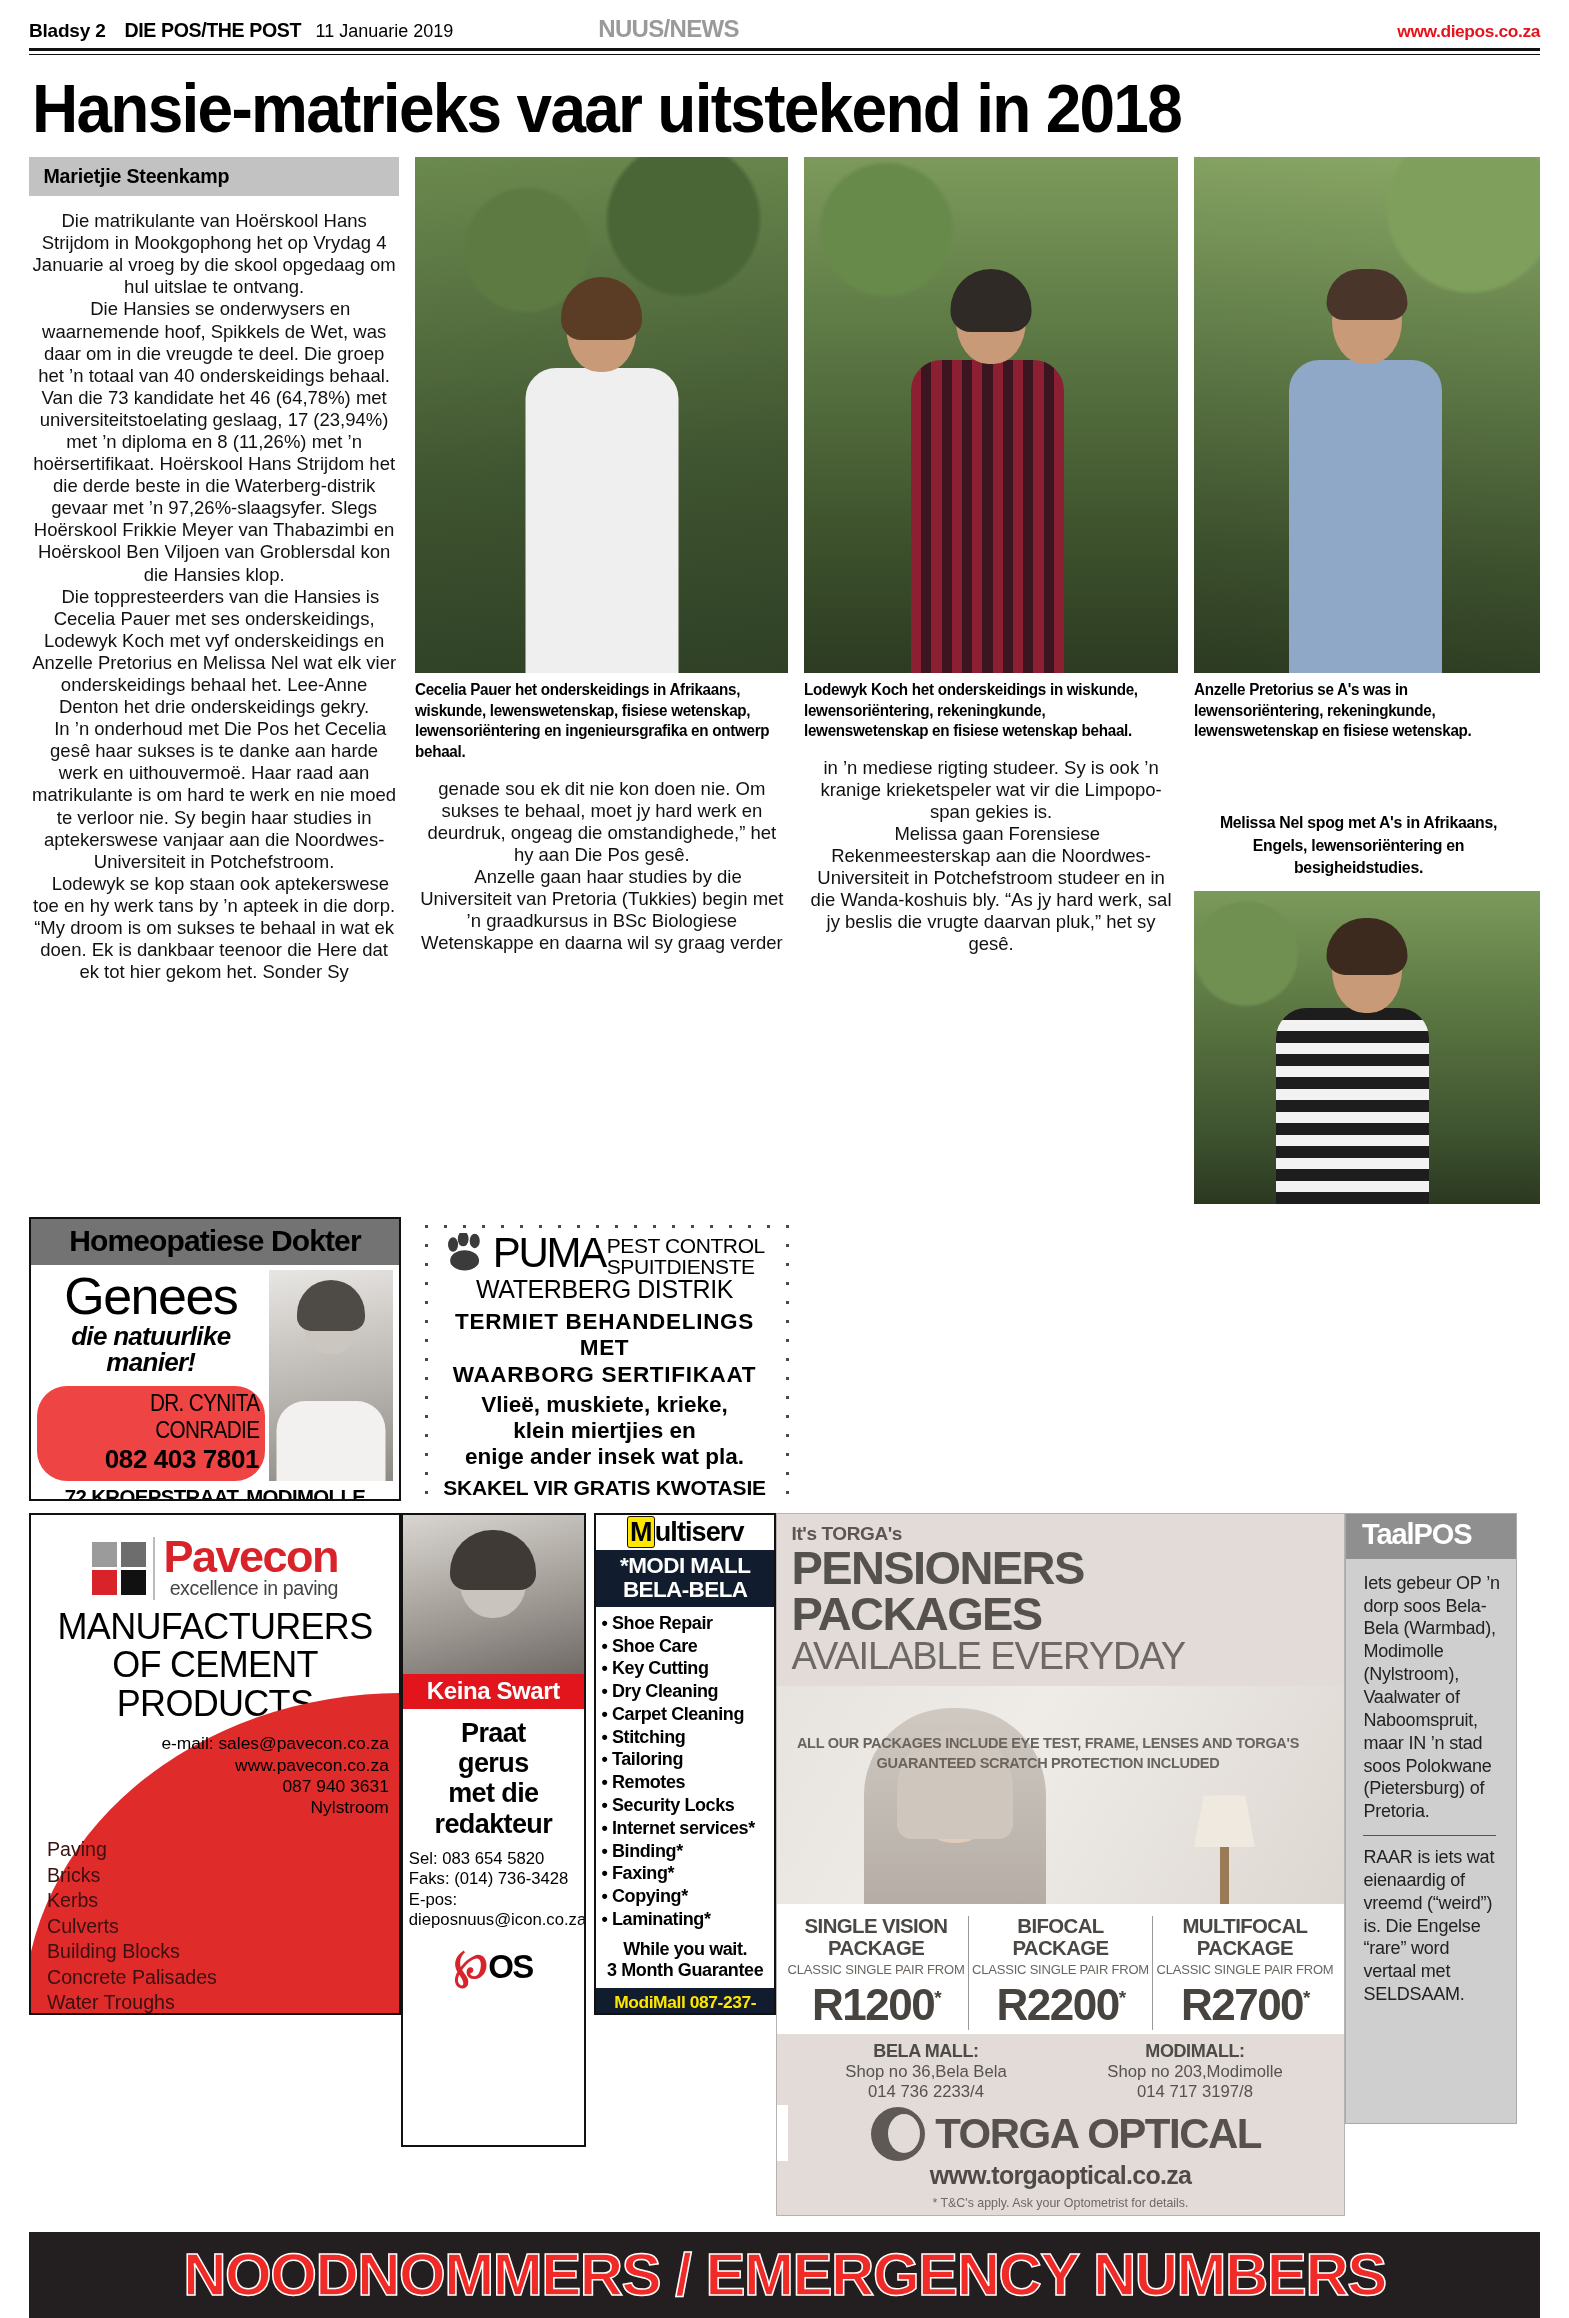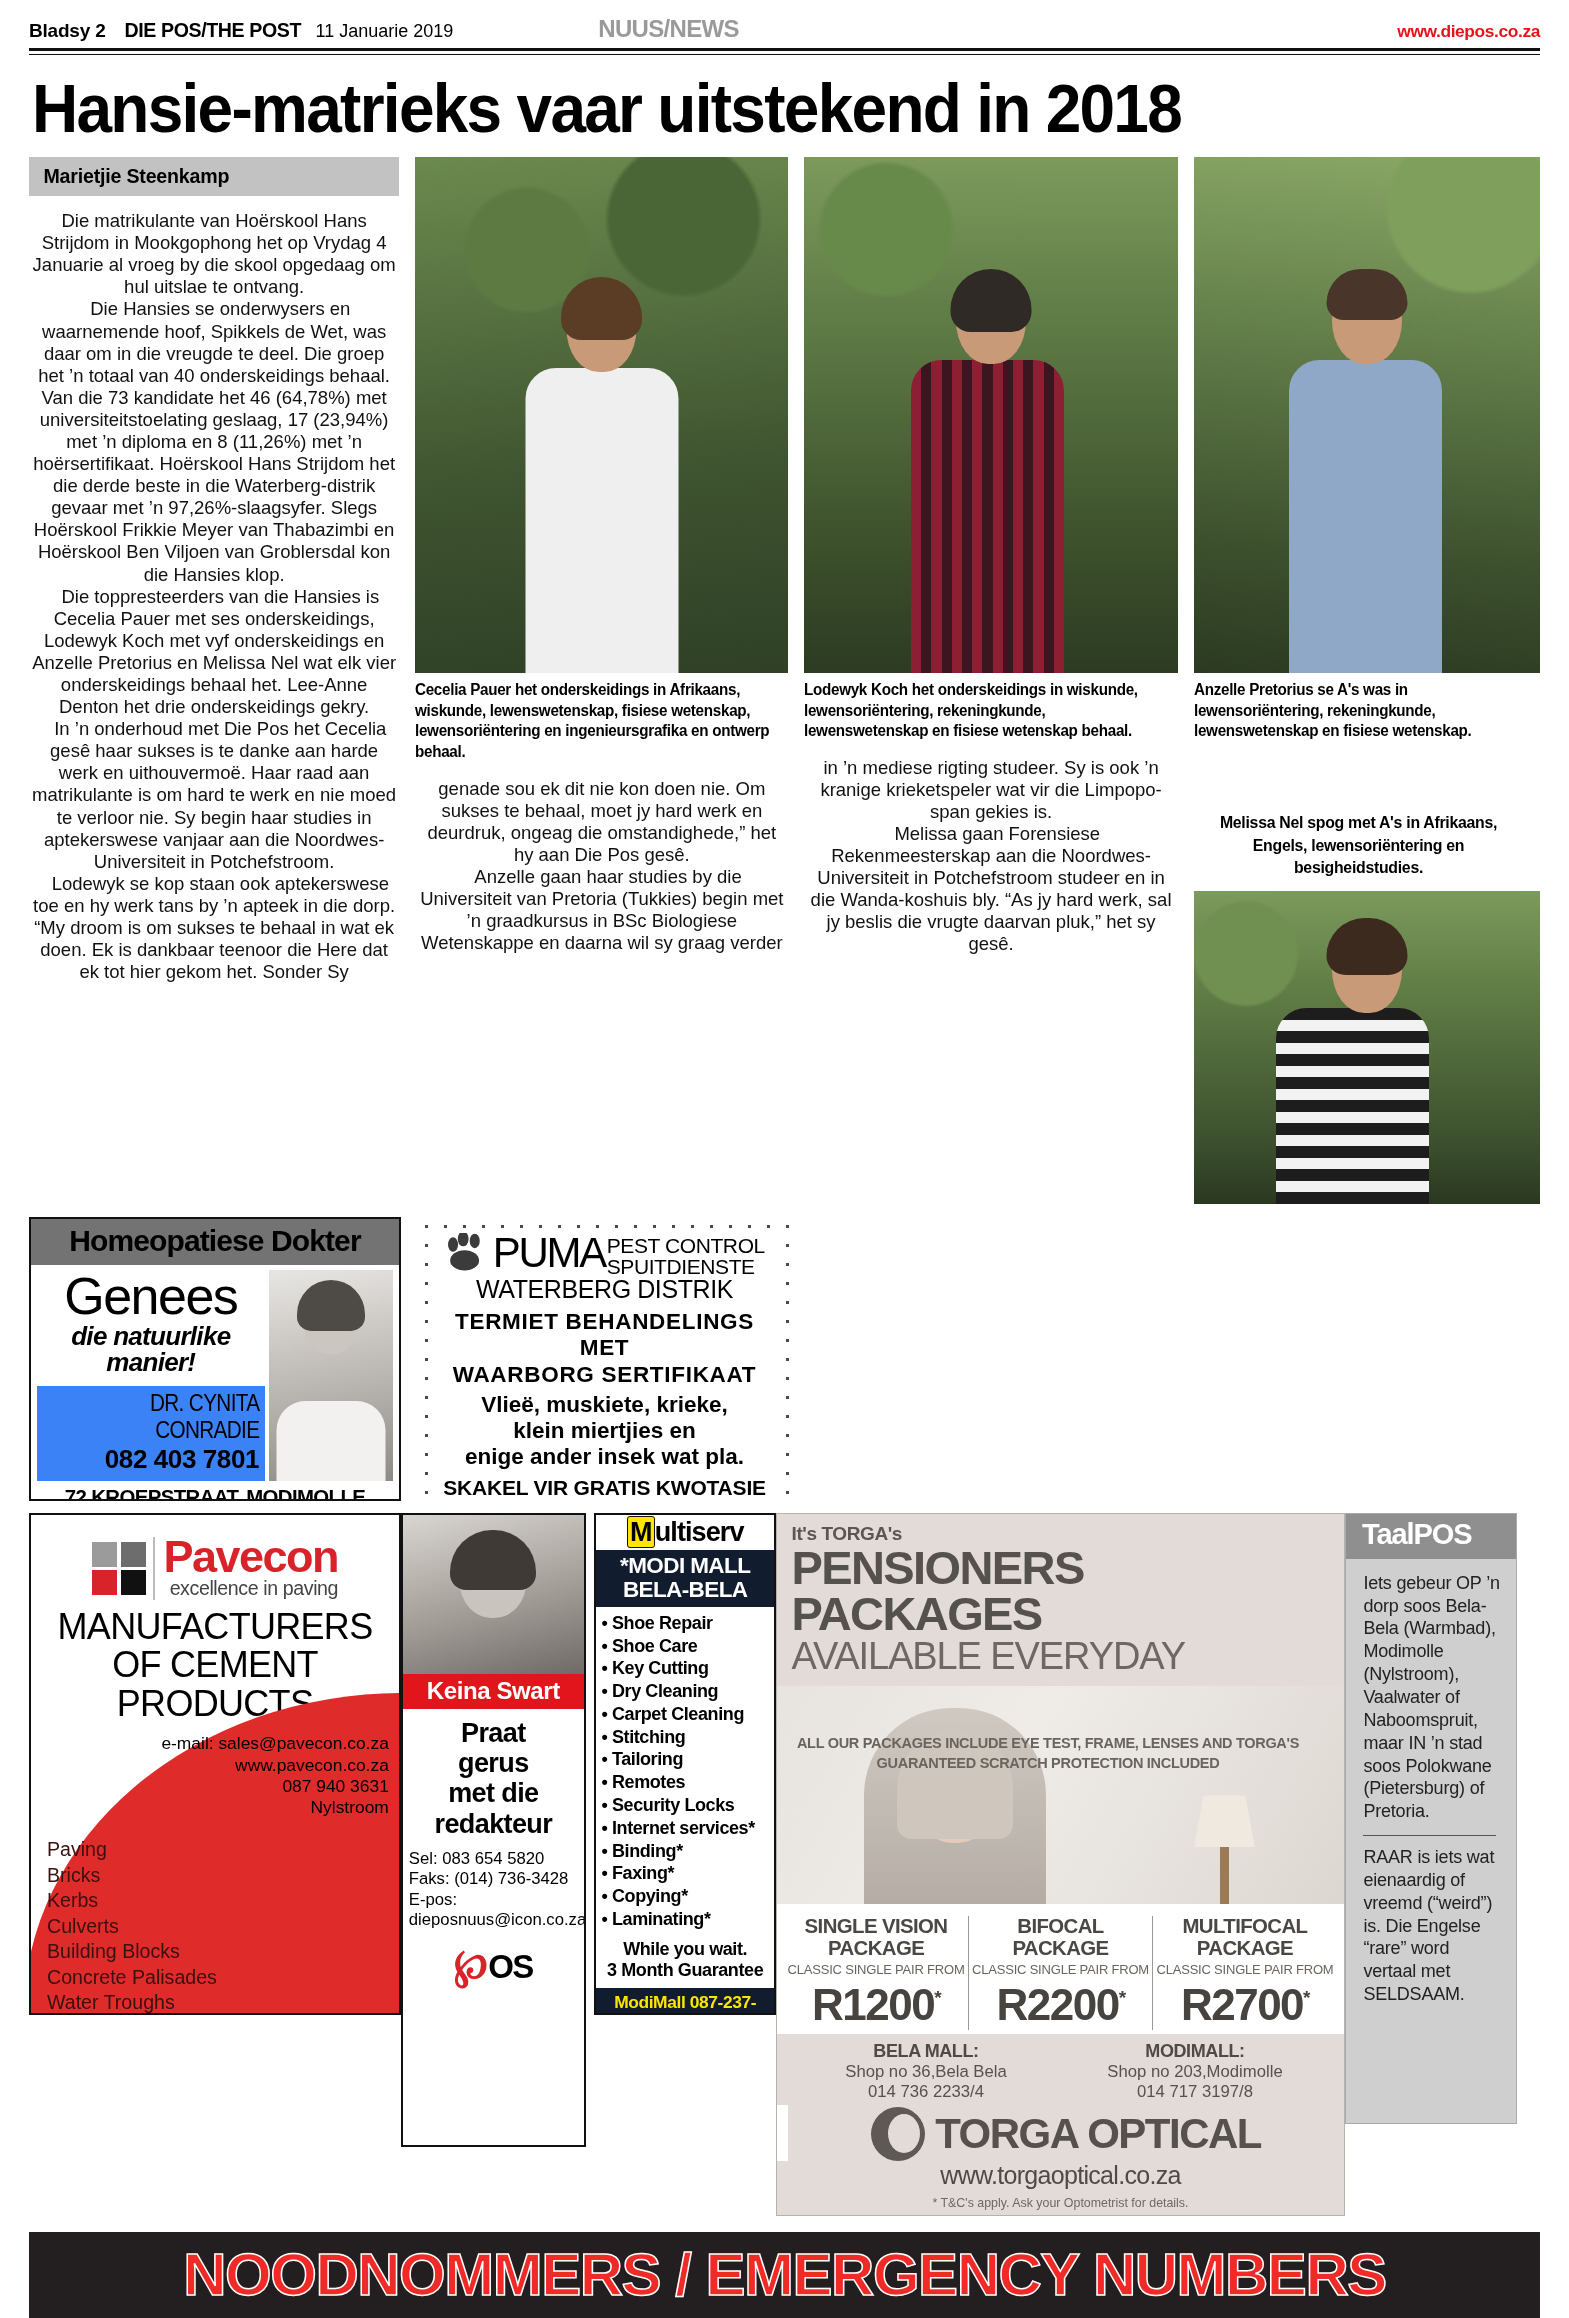--- a/index.html
+++ b/index.html
@@ -81,21 +81,21 @@
   .ad { border:2.2px solid #111; background:#fff; position:relative; overflow:hidden; }
 
   
   .homeo-title { background:#737373; text-align:center; font-weight:bold;
                  font-size:30px; padding:4.4px 0 7.3px; letter-spacing:-0.9px; }
   .homeo-body  { display:flex; padding:4.4px 5.8px 0 5.8px; }
   .homeo-left  { flex:1; text-align:center; }
   .h-genees { font-size:52px; font-weight:300; letter-spacing:-1.5px; line-height:0.95; margin-top:2.9px;}
   .h-nat    { font-size:26px; font-weight:bold; font-style:italic; line-height:1.0; margin-top:1.5px; letter-spacing:-0.7px;}
   .h-manier { font-size:26px; font-weight:bold; font-style:italic; line-height:1.0; letter-spacing:-0.7px;}
-  .h-docbox { background:#3b82f6; margin-top:10.2px; padding:4.4px 5.8px 5.8px; text-align:right; }
+  .h-docbox { background:#ef4444; margin-top:10.2px; padding:4.4px 5.8px 5.8px; text-align:right;border-radius:30px; }
   .h-docname{ font-size:23px; letter-spacing:-0.7px; transform:scaleX(0.9); transform-origin:right center; }
   .h-docnum { font-size:26px; font-weight:bold; letter-spacing:-0.4px; }
   .h-portrait { width:124px; margin-left:4.4px; background:linear-gradient(170deg,#e8e6e3,#b9b5b0 55%,#8e8a86); position:relative; }
   .h-addr { text-align:center; font-weight:bold; font-size:20.4px; padding:5.8px 0 4.4px; letter-spacing:-0.6px;}
 
   
   .puma { padding:11.6px 10.2px; position:relative; }
   .paw-border { position:absolute; inset:0; pointer-events:none;
      background-image:radial-gradient(circle,#4a4a4a 1.5px, transparent 1.8px);
      background-size:19px 19px;
@@ -163,21 +163,21 @@
   .tg-pk-p sup { font-size:19px; }
   .tg-mallrow { display:flex; background:#e2dbd7; padding:7.3px 14.5px 2.9px;}
   .tg-mall { flex:1; text-align:center; }
   .tg-mall-t { font-size:18px; font-weight:bold; color:#4e4a46; letter-spacing:-0.4px;}
   .tg-mall-l { font-size:16.7px; color:#565250; line-height:1.2; }
   .tg-logo { background:#e2dbd7; display:flex; align-items:center; justify-content:center; gap:10.2px; padding:1.5px 0 0;margin-left:11px;}
   .tg-ring { width:54px; height:54px; border-radius:50%; background:#5e5954; position:relative;}
   .tg-ring:after { content:""; position:absolute; left:17.4px; top:7.3px; width:32px; height:39px;
                    border-radius:50%; background:#e2dbd7;}
   .tg-name { font-size:42px; font-weight:bold; color:#56514d; letter-spacing:-1.5px;}
-  .tg-web { background:#e2dbd7; text-align:center; font-size:25px; font-weight:normal; color:#4f4a46;
+  .tg-web { background:#e2dbd7; text-align:center; font-size:25px; font-weight:bold; color:#4f4a46;
             letter-spacing:-0.7px; padding:0 0 2.9px; }
   .tg-tcs { background:#e2dbd7; text-align:center; font-size:12.4px; color:#6e6964; padding:2.9px 0 5.8px;}
 
   
   .taal { border:0.7px solid #aaa; background:#cfcfcf; }
   .taal-h { background:#8f8f8f; color:#fff; font-weight:bold; font-size:29px; padding:4.4px 0 7.3px 16px; letter-spacing:-1.1px;}
   .taal-b { padding:13px 14.5px 14.5px 17.4px; font-size:18px; line-height:1.27; color:#222; letter-spacing:-0.2px;}
   .taal-hr { border-top:1.5px solid #555; margin:11.6px 5.8px 10.2px 0; }
 
   

